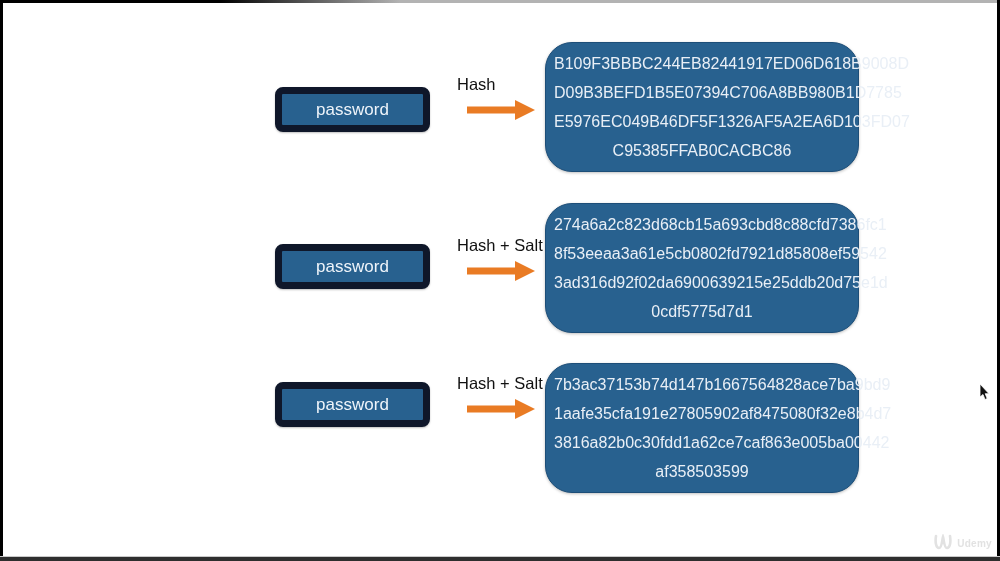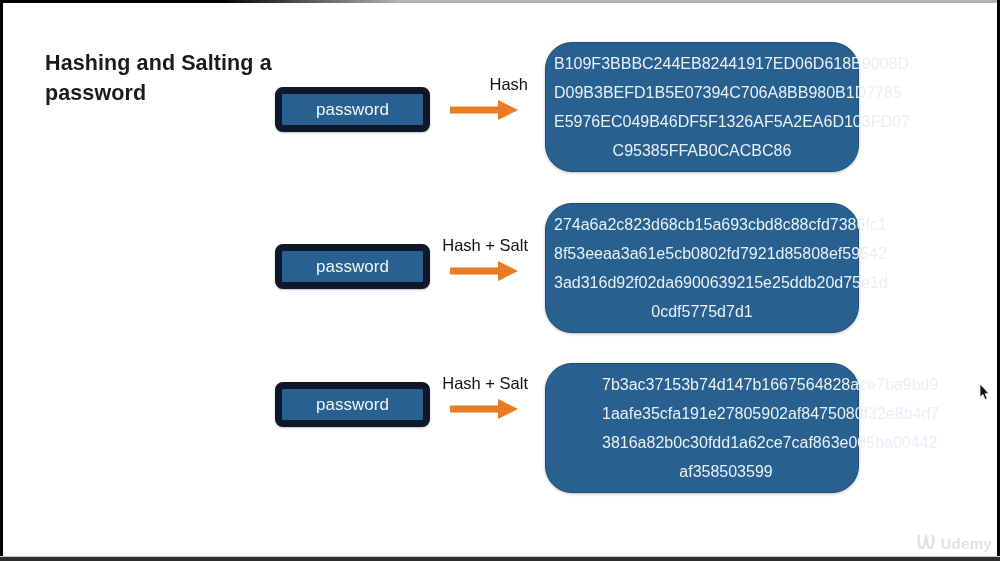--- a/index.html
+++ b/index.html
@@ -49,69 +49,68 @@
     border: 7px solid #0f172a;
     border-radius: 8px;
     display: flex; align-items: center; justify-content: center;
     color: #eef4fa; font-size: 17px;
     box-shadow: 0 1px 2px rgba(0,0,0,0.25);
   }
   .row1 .password-box { top: 87px; }
   .row2 .password-box { top: 244px; }
   .row3 .password-box { top: 382px; }
 
-  .op-group { position: absolute; left: 440px; width: 88px; text-align: right; }
+  .op-group { position: absolute; left: 457px; width: 88px; text-align: left; }
   .row1 .op-group { top: 74px; }
   .row2 .op-group { top: 235px; }
   .row3 .op-group { top: 373px; }
   .op-label {
     display: block; color: #111; font-size: 16.5px; line-height: 20px;
     white-space: nowrap;
   }
   .arrow-icon { display: block; margin: 6px auto 0 auto; width: 68px; height: 20px; }
 
   .hash-box {
     position: absolute; left: 545px; width: 314px; height: 130px;
     background: var(--box-blue);
     border: 1px solid #1d4e78;
     border-radius: 27px;
     display: flex; align-items: center; justify-content: center;
     box-shadow: 0 1px 3px rgba(0,0,0,0.25);
   }
   .row1 .hash-box { top: 42px; }
   .row2 .hash-box { top: 203px; }
-  .row3 .hash-box { top: 363px; padding-left: 48px; }
+  .row3 .hash-box { top: 363px; }
   .hash-text {
     color: var(--hash-text);
     font-size: 16px; line-height: 29px;
     text-align: center;
     white-space: pre-line;
     width: 100%;
     padding: 0 8px;
   }
 
   .cursor-icon { position: absolute; left: 979px; top: 384px; width: 12px; height: 18px; }
 
   .watermark {
     position: absolute; right: 8px; bottom: 9px;
     display: flex; align-items: center; gap: 4px;
     color: #e2e2e2;
     text-shadow: 0 1px 1px #ffffff;
     user-select: none;
   }
   .watermark .wordmark {
-    font-size: 15px; font-weight: bold; letter-spacing: 0.3px;
+    font-size: 10px; font-weight: bold; letter-spacing: 0.3px;
   }
 </style>
 </head>
 <body>
 
 <div class="frame">
 
-  <h1 class="page-title">Hashing and Salting a password</h1>
 
   <div class="row1">
     <div class="password-box">
       <span>password</span>
     </div>
     <div class="op-group">
       <span class="op-label">Hash</span>
       <svg class="arrow-icon" viewBox="0 0 68 20" aria-hidden="true">
         <rect x="0" y="6.5" width="50" height="7" fill="var(--arrow-orange)"></rect>
         <polygon points="48,0 68,10 48,20" fill="var(--arrow-orange)"></polygon>

